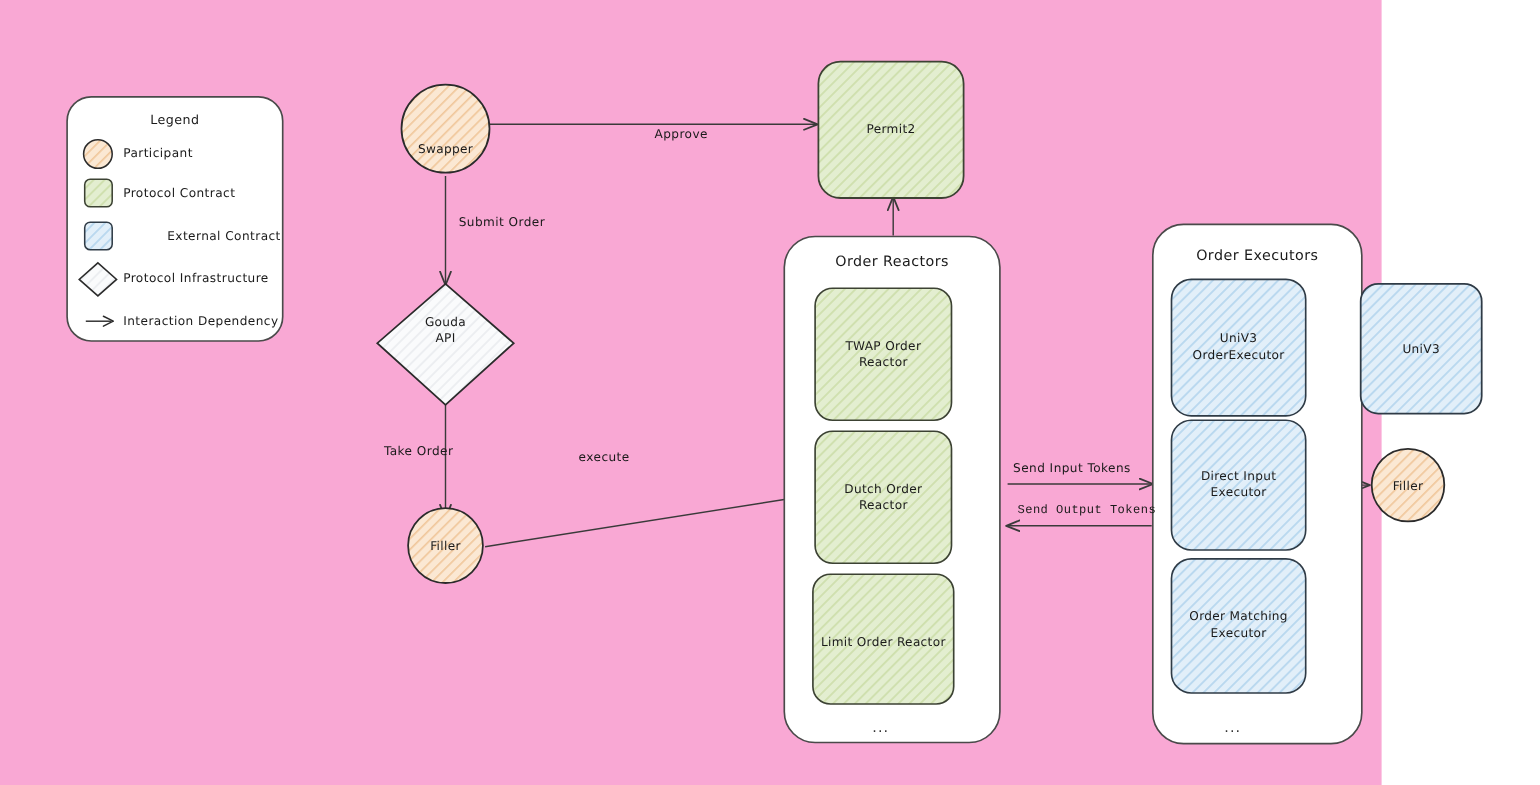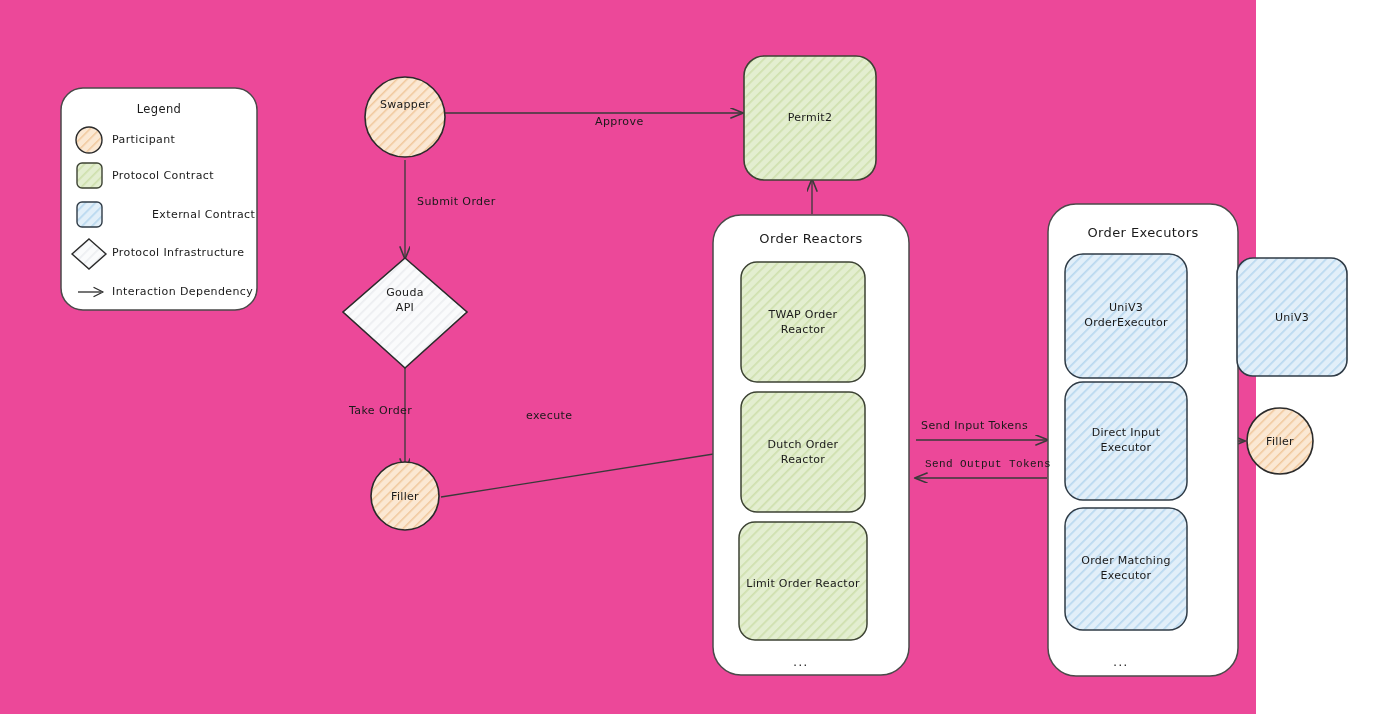--- a/index.html
+++ b/index.html
@@ -10,21 +10,21 @@
   body {
     width: 1400px;
     height: 714px;
     font-family: "DejaVu Sans", sans-serif;
     overflow: hidden;
   }
   #canvas {
     position: relative;
     width: 1256px;
     height: 714px;
-    background: #ec4899;
+    background: #f9a8d4;
   }
   svg.layer {
     position: absolute;
     left: 0;
     top: 0;
     width: 1400px;
     height: 714px;
     overflow: visible;
   }
   .node-label {
@@ -164,21 +164,21 @@
     <circle cx="1280" cy="441" r="33" fill="url(#hatch-orange)" stroke="#2b2b2b" stroke-width="1.6"></circle>
   </svg>
 
   <div class="legend-title" style="left:59px; top:102px;">Legend</div>
   <div class="legend-label" style="left:112px; top:133px;">Participant</div>
   <div class="legend-label" style="left:112px; top:169px;text-align:center;">Protocol Contract</div>
   <div class="legend-label" style="left:112px; top:208px;margin-left:40px;">External Contract</div>
   <div class="legend-label" style="left:112px; top:246px;">Protocol Infrastructure</div>
   <div class="legend-label" style="left:112px; top:285px;">Interaction Dependency</div>
 
-  <div class="node-label" style="left:355px; top:98px; width:100px;">Swapper</div>
+  <div class="node-label" style="left:355px; top:129px; width:100px;">Swapper</div>
   <div class="node-label" style="left:744px; top:111px; width:132px;">Permit2</div>
   <div class="node-label" style="left:355px; top:286px; width:100px;">Gouda
 API</div>
   <div class="node-label" style="left:355px; top:490px; width:100px;">Filler</div>
   <div class="node-label" style="left:1237px; top:311px; width:110px;">UniV3</div>
   <div class="node-label" style="left:1230px; top:435px; width:100px;">Filler</div>
 
   <div class="group-title" style="left:713px; top:231px; width:196px;">Order Reactors</div>
   <div class="group-title" style="left:1048px; top:225px; width:190px;">Order Executors</div>
 

